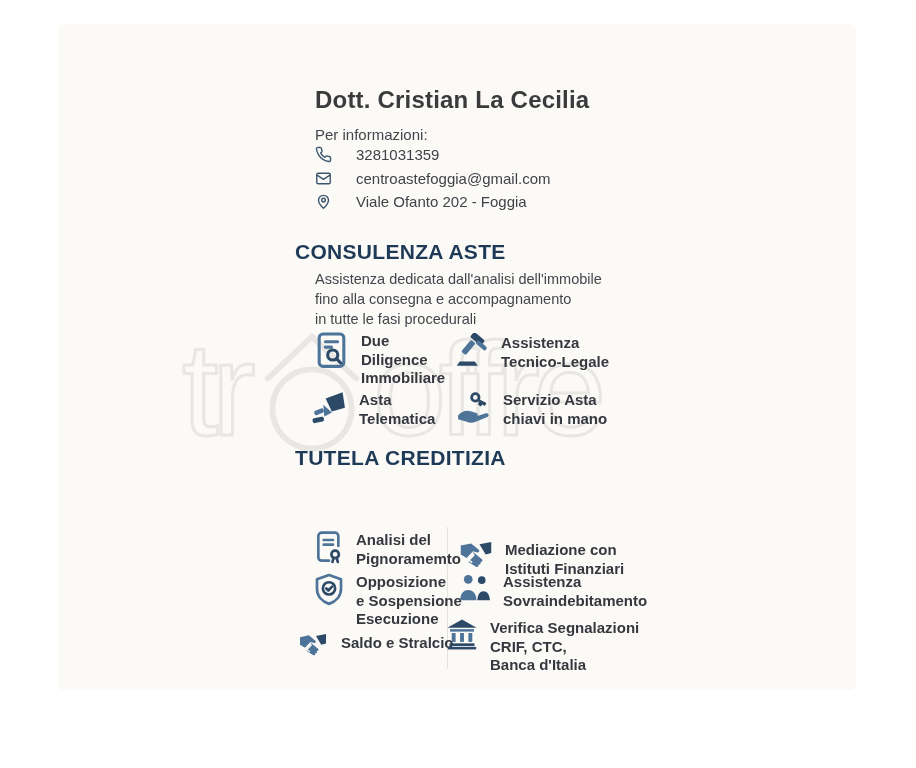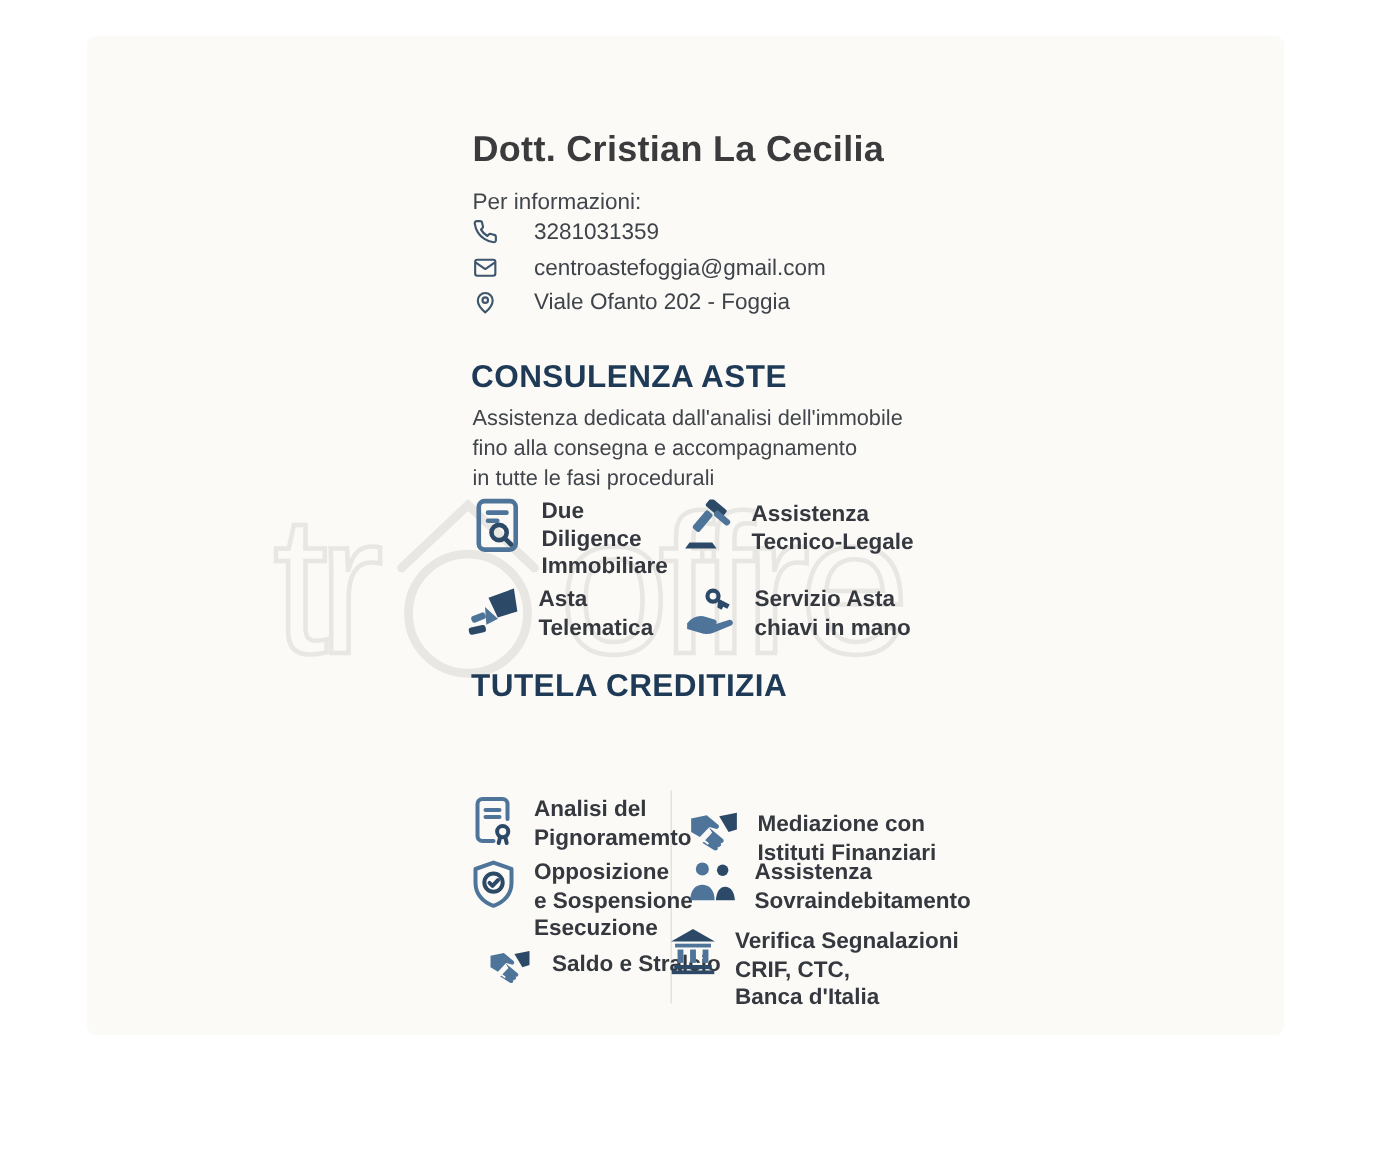--- a/index.html
+++ b/index.html
@@ -18,21 +18,21 @@
 
   .content { position:absolute; inset:0; z-index:2; }
 
   .title { position:absolute; left:315px; top:86px; font-size:24px; font-weight:700;
            color:#3b3b3d; letter-spacing:.2px; }
   .info-label { position:absolute; left:315px; top:126px; font-size:15px; color:#42464c; }
   .contact-row { position:absolute; left:315px; display:flex; align-items:center; gap:24px;
                  font-size:15px; color:#3f434a; }
   .contact-row svg { flex:0 0 auto; }
 
-  .section-title { position:absolute; left:314px; font-size:21px; font-weight:800;
+  .section-title { position:absolute; left:295px; font-size:21px; font-weight:800;
                    color:#1e3a56; letter-spacing:.3px; }
   .para { position:absolute; left:315px; width:334px; font-size:14.5px; line-height:20px;
           color:#42464c; white-space:pre-line; }
 
   .svc { position:absolute; display:flex; align-items:flex-start; gap:11px; }
   .svc .label { font-size:15px; line-height:18.5px; font-weight:700; color:#35393f;
                 white-space:pre-line; padding-top:1px; }
   .vdivider { position:absolute; left:447px; top:527px; width:1px; height:142px;
               background:#e4e2de; }
 </style>
@@ -169,21 +169,21 @@
       <svg width="34" height="31" viewBox="0 0 24 22">
         <circle cx="7.2" cy="5.2" r="3.1" fill="#4e7499"></circle>
         <path d="M1.5 20c0-5 2.6-7.3 5.7-7.3S13 15 13 20z" fill="#4e7499"></path>
         <circle cx="16.8" cy="5.8" r="2.7" fill="#2c4a68"></circle>
         <path d="M13.6 20c.3-4.3 2-6.4 4.4-6.4 2.6 0 4.3 2.3 4.6 6.4z" fill="#2c4a68"></path>
       </svg>
       <span class="label">Assistenza
 Sovraindebitamento</span>
     </div>
 
-    <div class="svc" style="left:323px; top:633px;">
+    <div class="svc" style="left:296px; top:633px;">
       <svg width="34" height="26" viewBox="0 0 26 22">
         <path d="M15.5 2.5 24 .8v8l-4 1.2z" fill="#2c4a68"></path>
         <path d="M2 3.5 9.5 2l5.5 4.5c.9.8.1 2.3-1.1 2l-3.1-.9-4.6 4.9L2 10z" fill="#4e7499"></path>
         <path d="M10.5 7.8l6.8 5.6c1 .8-.1 2.4-1.2 1.8 1 .9-.2 2.5-1.4 1.9.7 1-.6 2.3-1.7 1.6l-5.5-3.4 4.6-4.9z" fill="#4e7499"></path>
         <path d="M6.5 12.9l3.8 2.9" stroke="#fbfaf7" stroke-width="1"></path>
       </svg>
       <span class="label">Saldo e Stralcio</span>
     </div>
 
     <div class="svc" style="left:445px; top:618px;">

